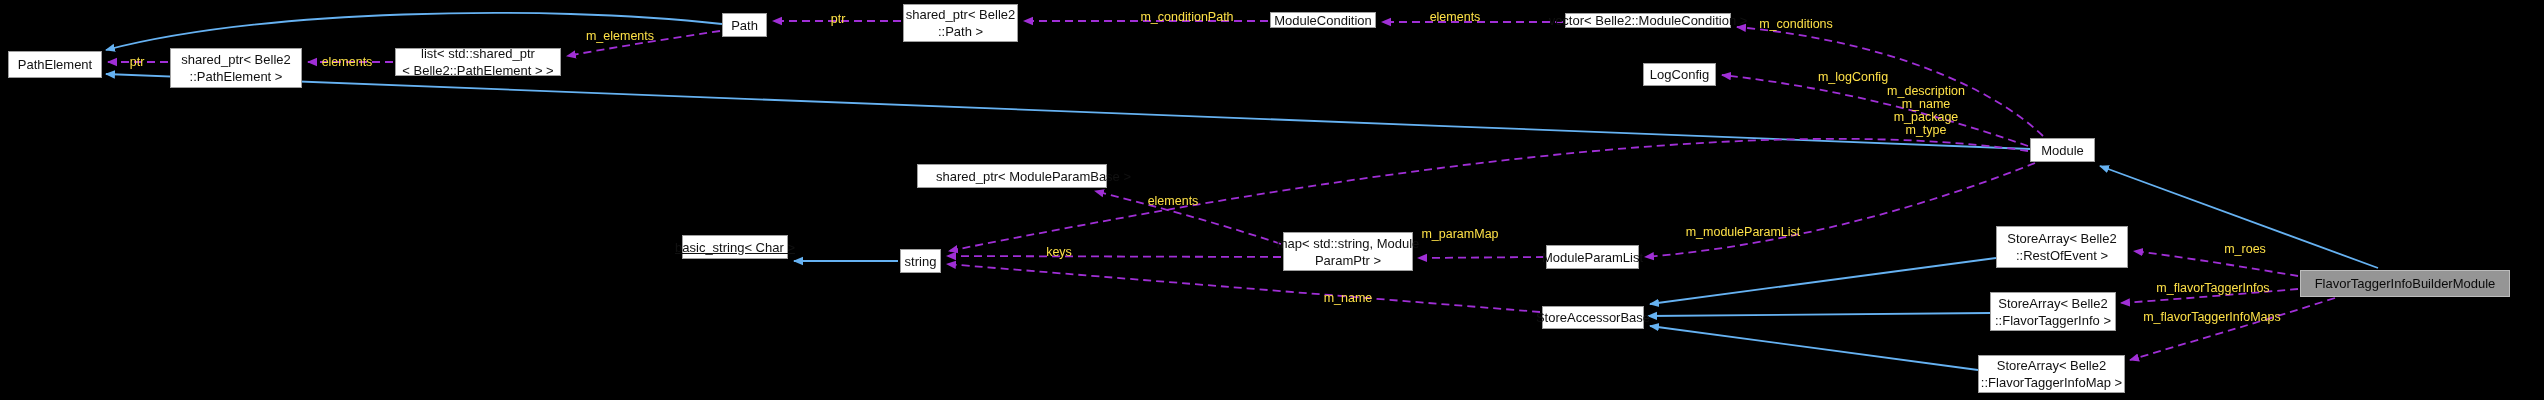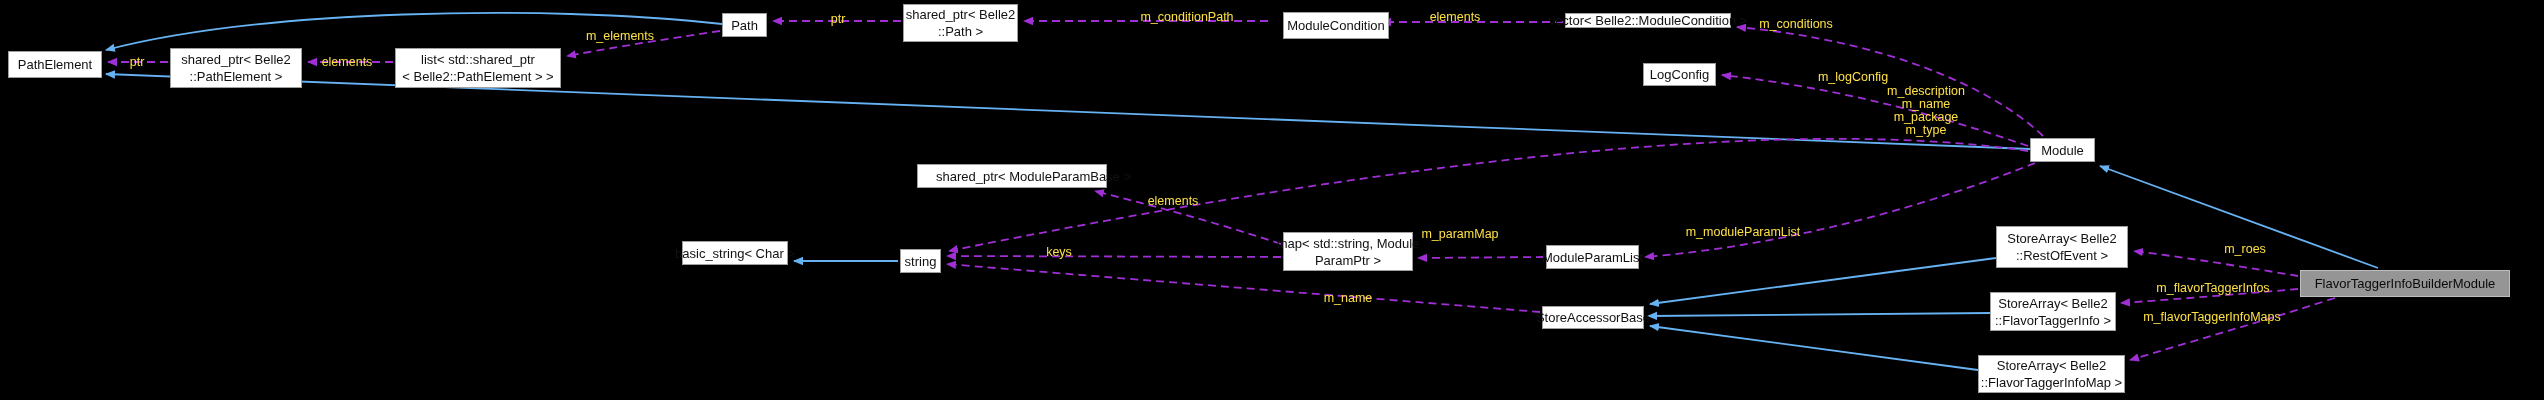--- a/index.html
+++ b/index.html
@@ -84,47 +84,47 @@
       </g>
   </svg>
   <div id="nodes">
       <div class="node" style="left: 8px; top: 51px; width: 94px; height: 27px;">
         <div>PathElement</div>
       </div>
       <div class="node" style="left: 170px; top: 48px; width: 132px; height: 40px;">
         <div>shared_ptr&lt; Belle2</div>
         <div>::PathElement &gt;</div>
       </div>
-      <div class="node" style="left: 395px; top: 48px; width: 166px; height: 40px;">
+      <div class="node" style="left: 395px; top: 48px; width: 166px; height: 28px;">
         <div>list&lt; std::shared_ptr</div>
         <div>&lt; Belle2::PathElement &gt; &gt;</div>
       </div>
       <div class="node" style="left: 722px; top: 13px; width: 45px; height: 24px; text-align: right;">
         <div>Path</div>
       </div>
       <div class="node" style="left: 903px; top: 4px; width: 115px; height: 38px;">
         <div>shared_ptr&lt; Belle2</div>
         <div>::Path &gt;</div>
       </div>
-      <div class="node" style="left: 1270px; top: 12px; width: 106px; height: 27px; margin-left: 13px;">
+      <div class="node" style="left: 1270px; top: 12px; width: 106px; height: 16px;">
         <div>ModuleCondition</div>
       </div>
       <div class="node" style="left: 1565px; top: 13px; width: 166px; height: 15px;">
         <div>vector&lt; Belle2::ModuleCondition &gt;</div>
       </div>
       <div class="node" style="left: 1643px; top: 63px; width: 73px; height: 23px;">
         <div>LogConfig</div>
       </div>
       <div class="node" style="left: 2030px; top: 138px; width: 65px; height: 24px;">
         <div>Module</div>
       </div>
       <div class="node" style="left: 917px; top: 164px; width: 190px; height: 24px; padding-left: 43px;">
         <div>shared_ptr&lt; ModuleParamBase &gt;</div>
       </div>
-      <div class="node" style="left: 682px; top: 241px; width: 106px; height: 24px;">
+      <div class="node" style="left: 682px; top: 235px; width: 106px; height: 24px; text-decoration: underline;">
         <div>basic_string&lt; Char &gt;</div>
       </div>
       <div class="node" style="left: 900px; top: 249px; width: 41px; height: 24px;">
         <div>string</div>
       </div>
       <div class="node" style="left: 1283px; top: 232px; width: 130px; height: 39px;">
         <div>map&lt; std::string, Module</div>
         <div>ParamPtr &gt;</div>
       </div>
       <div class="node" style="left: 1546px; top: 245px; width: 93px; height: 24px;">

